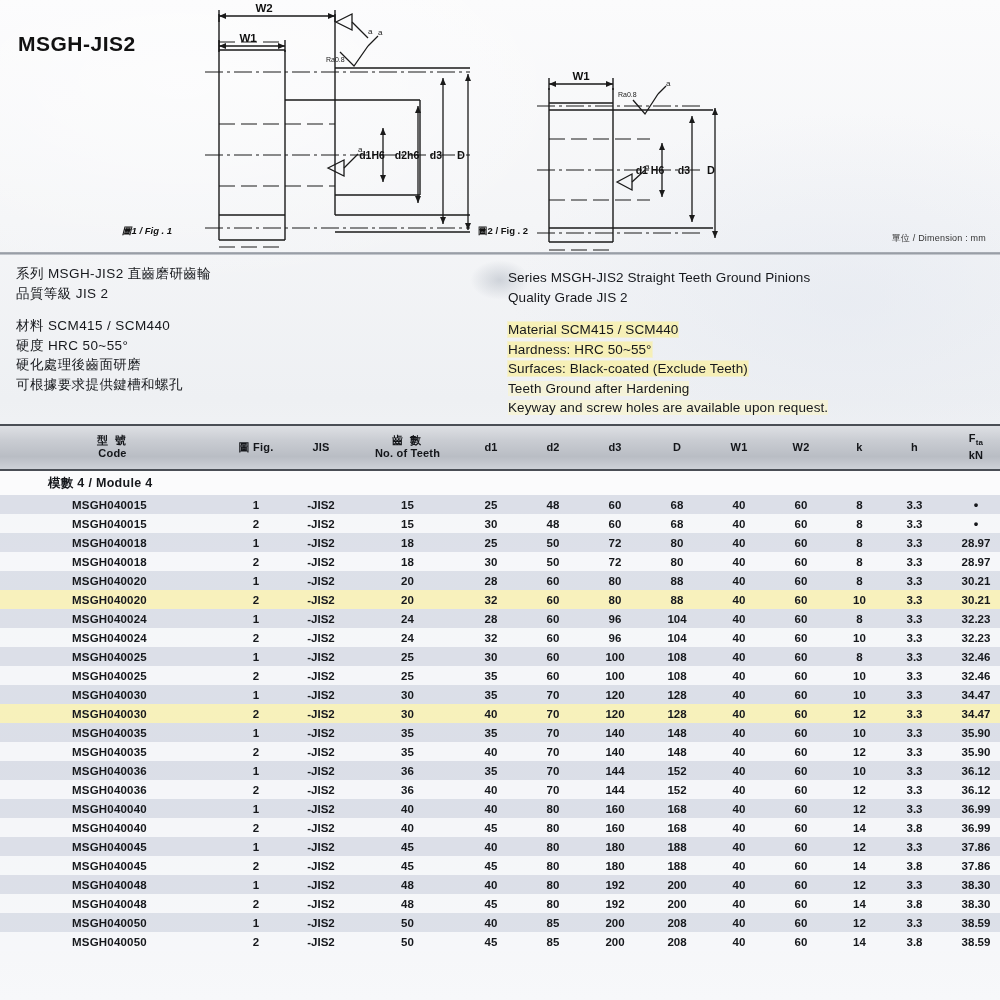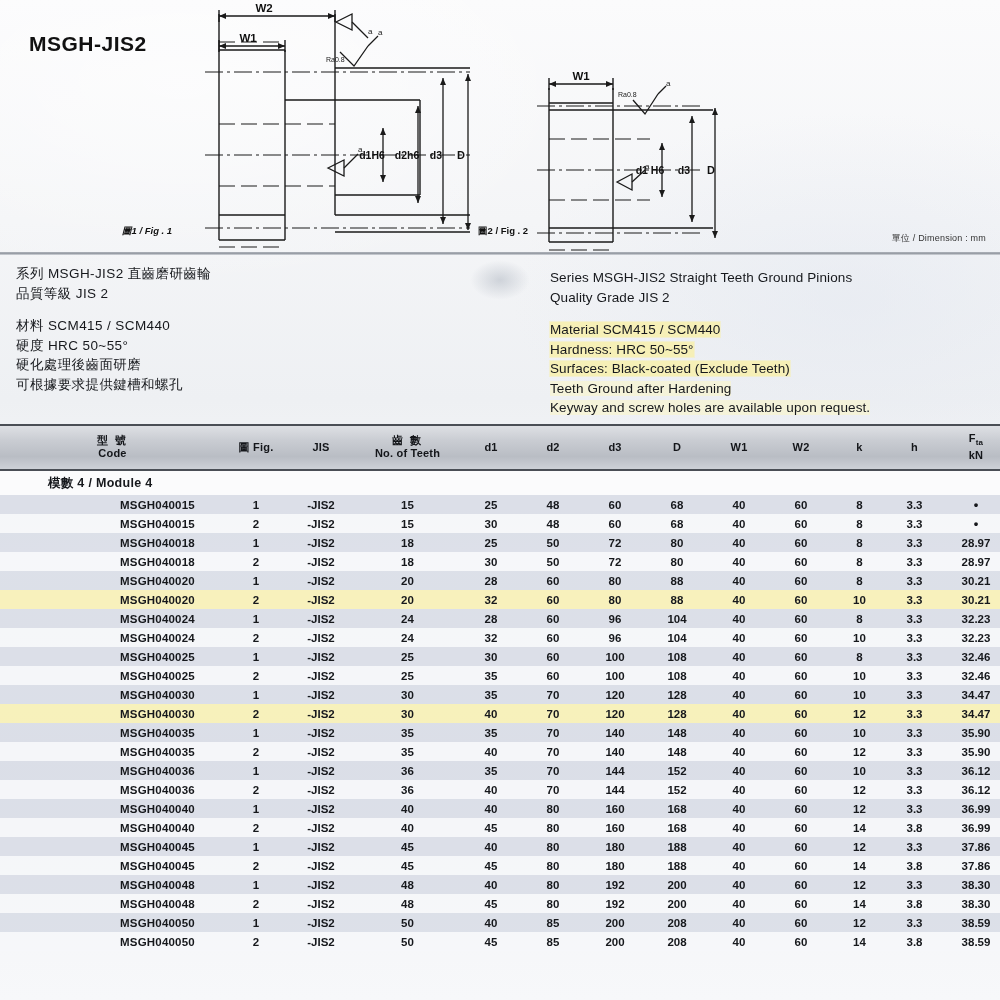--- a/index.html
+++ b/index.html
@@ -21,21 +21,21 @@
   .scan-tint{
     position:absolute;inset:0;pointer-events:none;
     background:
       radial-gradient(ellipse 60% 30% at 18% 8%, rgba(255,255,255,.55), rgba(255,255,255,0) 70%),
       radial-gradient(ellipse 45% 25% at 85% 30%, rgba(226,231,240,.55), rgba(255,255,255,0) 75%);
     mix-blend-mode:normal;
   }
 
   
   .title{
-    position:absolute;left:29px;top:32px;
+    position:absolute;left:18px;top:32px;
     font-size:21px;font-weight:bold;letter-spacing:.5px;
     color:#111;
   }
 
   
   .drawings{position:absolute;left:0;top:0;width:1000px;height:250px;}
   .drawings svg{display:block;}
   .dimnote{
     position:absolute;right:14px;top:232px;
     font-size:9px;color:#333;letter-spacing:.2px;
@@ -54,21 +54,21 @@
   
   .specs{position:absolute;left:0;top:258px;width:862px;height:160px;}
   .spec-col{position:absolute;}
   .spec-cn{left:16px;top:6px;width:470px;}
   .spec-en{left:508px;top:10px;width:480px;}
   .spec-line{
     font-size:13.5px;line-height:19.5px;color:#16181c;
     white-space:nowrap;
   }
   .spec-cn .spec-line{letter-spacing:.4px;}
-  .spec-en .spec-line{letter-spacing:.1px;margin-left:42px;}
+  .spec-en .spec-line{letter-spacing:.1px;}
   .spec-gap{height:13px;}
   .hl{background:rgba(250,240,160,.72);box-shadow:0 0 0 1px rgba(250,240,160,.4);}
   .hl-soft{background:rgba(252,246,196,.55);}
   .smudge{
     position:absolute;left:470px;top:2px;width:60px;height:40px;
     background:radial-gradient(ellipse at center, rgba(140,150,165,.35), rgba(255,255,255,0) 70%);
     pointer-events:none;
   }
 
   
@@ -111,21 +111,21 @@
   tbody td{
     padding:2.5px 0;
     text-align:center;
     font-weight:bold;
     color:#16181c;
     font-size:11.5px;
     line-height:14px;
   }
   tbody td.code{
     text-align:left;
-    padding-left:120px;
+    padding-left:72px;
     letter-spacing:.2px;
   }
   tr.band-a{background:rgba(205,210,222,.62);}
   tr.band-b{background:rgba(246,247,250,.75);}
   tr.hl-row{background:rgba(250,240,163,.70)!important;}
   tr.module-row td{
     background:#fbfbfc;
     text-align:left;
     padding:5px 0 5px 48px;
     font-size:12.5px;

